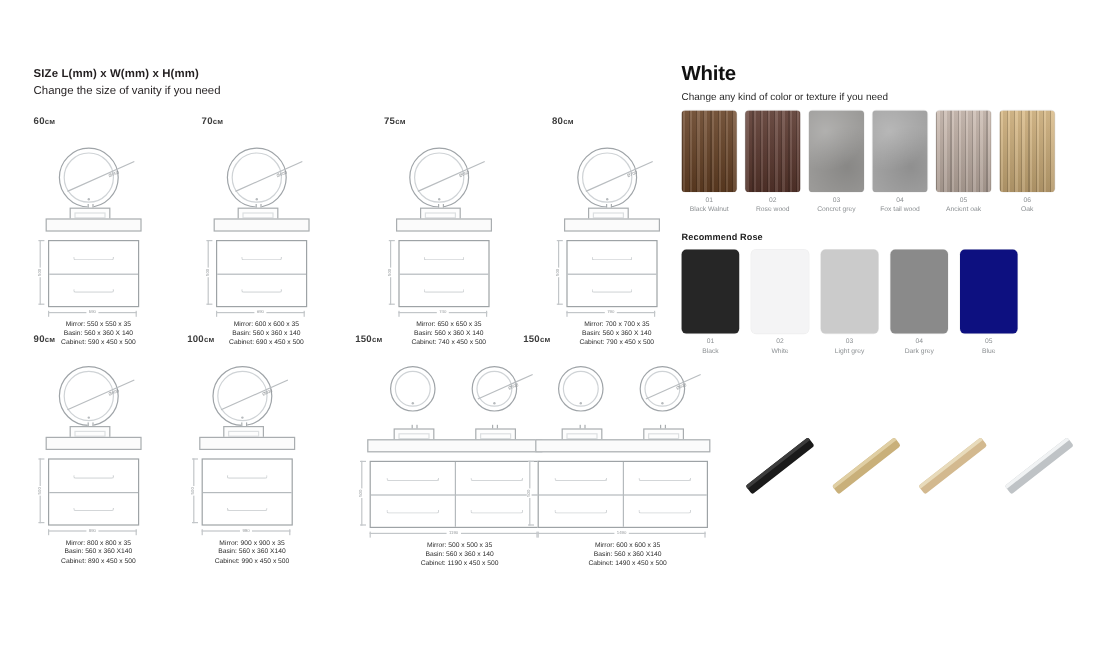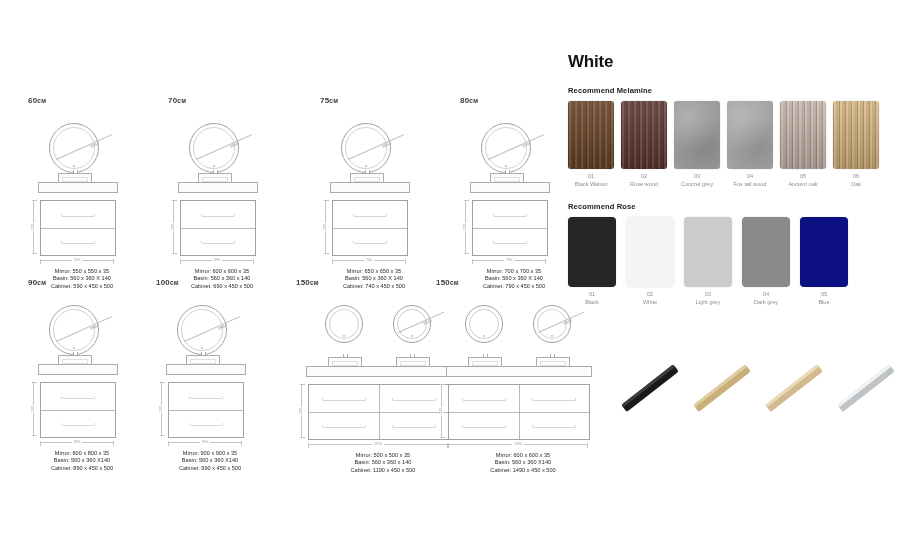--- a/index.html
+++ b/index.html
@@ -82,20 +82,22 @@
   .hbar:after{content:"";position:absolute;left:0;right:0;top:0;height:3.2px;border-radius:2px 2px 0 0;}
 
   .mel-tex{position:relative;overflow:hidden;}
 </style>
 </head>
 <body>
 
 <div class="page">
 
   <section class="size-section">
+    <div class="size-title">SIZe L(mm) x W(mm) x H(mm)</div>
+    <div class="size-sub">Change the size of vanity if you need</div>
 
     <div class="grid-row row1" id="row1">
         <div class="cell" style="left:0px;width:132px;">
           <div class="sz-label">60<span class="cm">см</span></div>
           <div class="draw" style="height:153px;">
             <div class="mirror" style="left:21.04px;top:8px;width:48px;height:48px;">
               <div class="mdot"></div>
             </div>
             <div class="dia-line" style="left:28.04px;top:43.5px;width:61px;transform:rotate(-24deg);"></div>
             <div class="dia-txt" style="left:61.54px;top:30px;">Ø550</div>
@@ -371,22 +373,22 @@
             <div>Mirror: 600 x 600 x 35</div>
             <div>Basin: 560 x 360 X140</div>
             <div>Cabinet: 1490 x 450 x 500</div>
           </div>
         </div>
       </div>
   </section>
 
   <section class="color-section">
     <div class="h1">White</div>
-
-    <div class="h3">Recommend Melamine</div>
+    <div class="h-sub">Change any kind of color or texture if you need</div>
+
     <div class="swatch-row" id="melRow">
         <div class="sw-item">
           <div class="sw mel-tex" style="background:#6b4426;background-image:repeating-linear-gradient(90deg, rgba(0,0,0,.20) 0 1px, rgba(255,255,255,.10) 1px 3px, rgba(0,0,0,.06) 3px 6px),linear-gradient(180deg, rgba(255,255,255,.12), rgba(0,0,0,.16));"></div>
           <div class="sw-cap">
             <span class="num">01</span>
             <span class="nm">Black Walnut</span>
           </div>
         </div>
         <div class="sw-item">
           <div class="sw mel-tex" style="background:#5e392f;background-image:repeating-linear-gradient(90deg, rgba(0,0,0,.20) 0 1px, rgba(255,255,255,.10) 1px 3px, rgba(0,0,0,.06) 3px 6px),linear-gradient(180deg, rgba(255,255,255,.12), rgba(0,0,0,.16));"></div>

